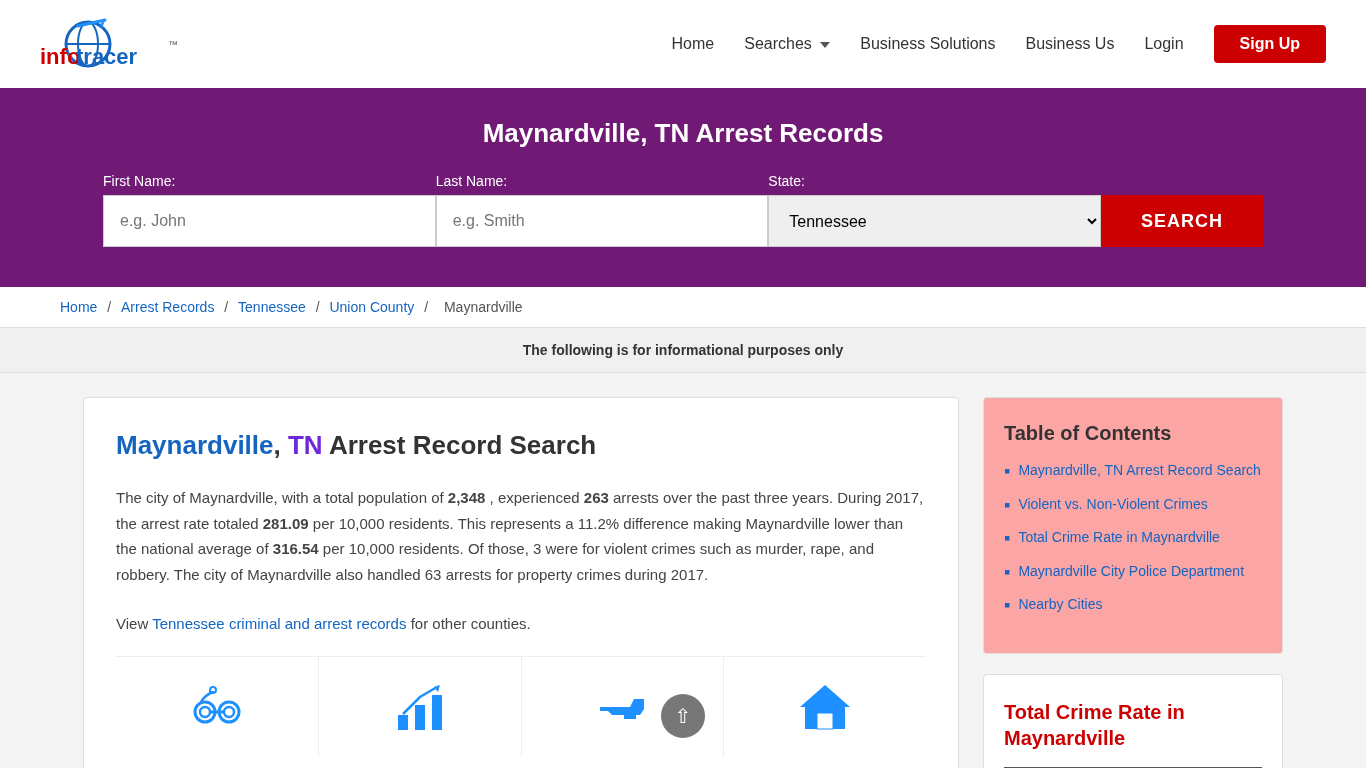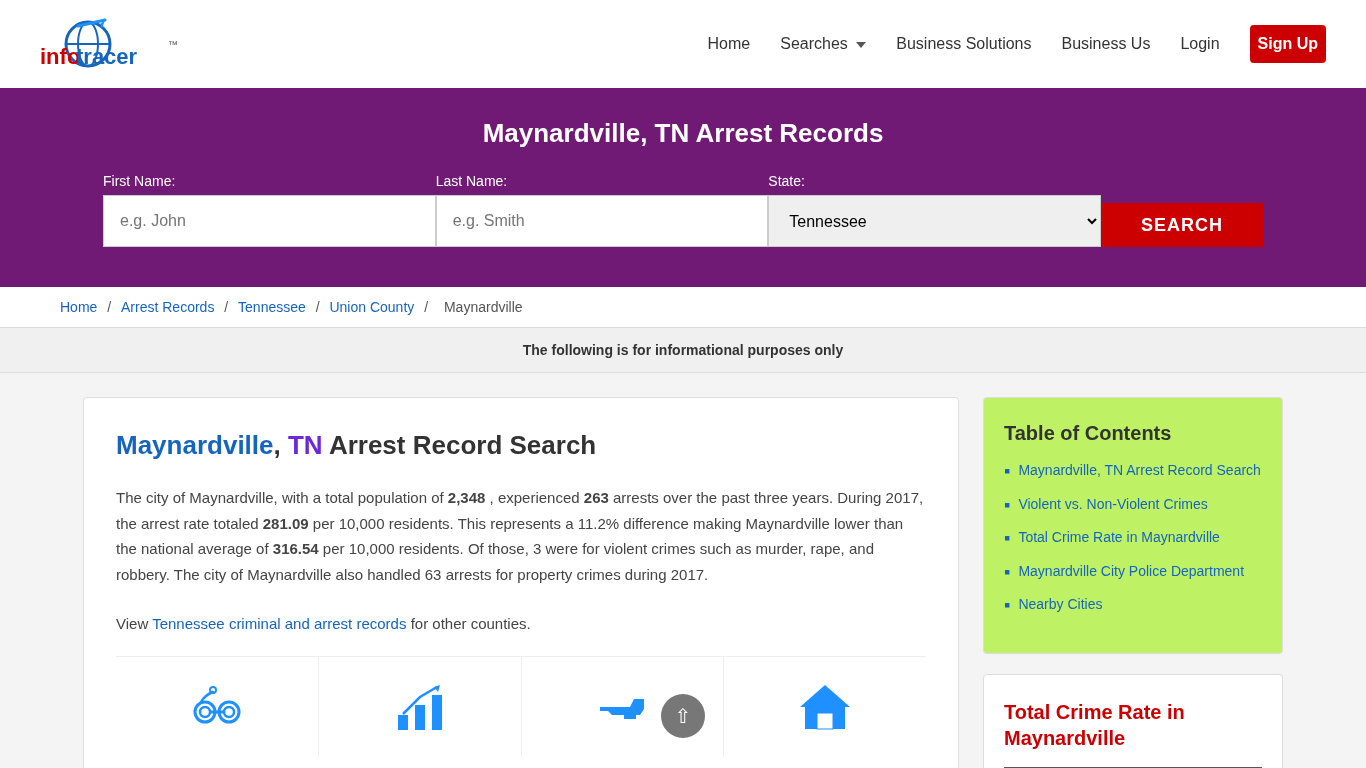--- a/index.html
+++ b/index.html
@@ -35,21 +35,21 @@
       text-decoration: none;
       color: #333;
       font-size: 16px;
     }
     .nav-login {
       color: #333 !important;
     }
     .nav-signup {
       background: #cc0000;
       color: #fff !important;
-      padding: 10px 8px;
+      padding: 10px 26px;
       border-radius: 4px;
       font-weight: bold;
     }
 
     
     .hero {
       background: #701a75;
       padding: 30px 58px 40px;
     }
     .hero-title {
@@ -86,21 +86,21 @@
     }
     .form-group:first-child input { border-radius: 0; }
     .search-btn {
       background: #cc0000;
       color: #fff;
       border: none;
       padding: 0 40px;
       font-size: 18px;
       font-weight: bold;
       cursor: pointer;
-      height: 44px;
+      height: 52px;
       letter-spacing: 1px;
       white-space: nowrap;
     }
 
     
     .breadcrumb {
       background: #fff;
       padding: 12px 60px;
       font-size: 14px;
       color: #555;
@@ -192,21 +192,21 @@
     .right-column {
       width: 300px;
       flex-shrink: 0;
       display: flex;
       flex-direction: column;
       gap: 20px;
     }
 
     
     .toc-box {
-      background: #bef264;
+      background: #fca5a5;
       border: 1px solid #ddd;
       border-radius: 4px;
       padding: 24px 20px;
     }
     .toc-title {
       font-size: 20px;
       font-weight: bold;
       color: #333;
       margin-bottom: 16px;
     }

